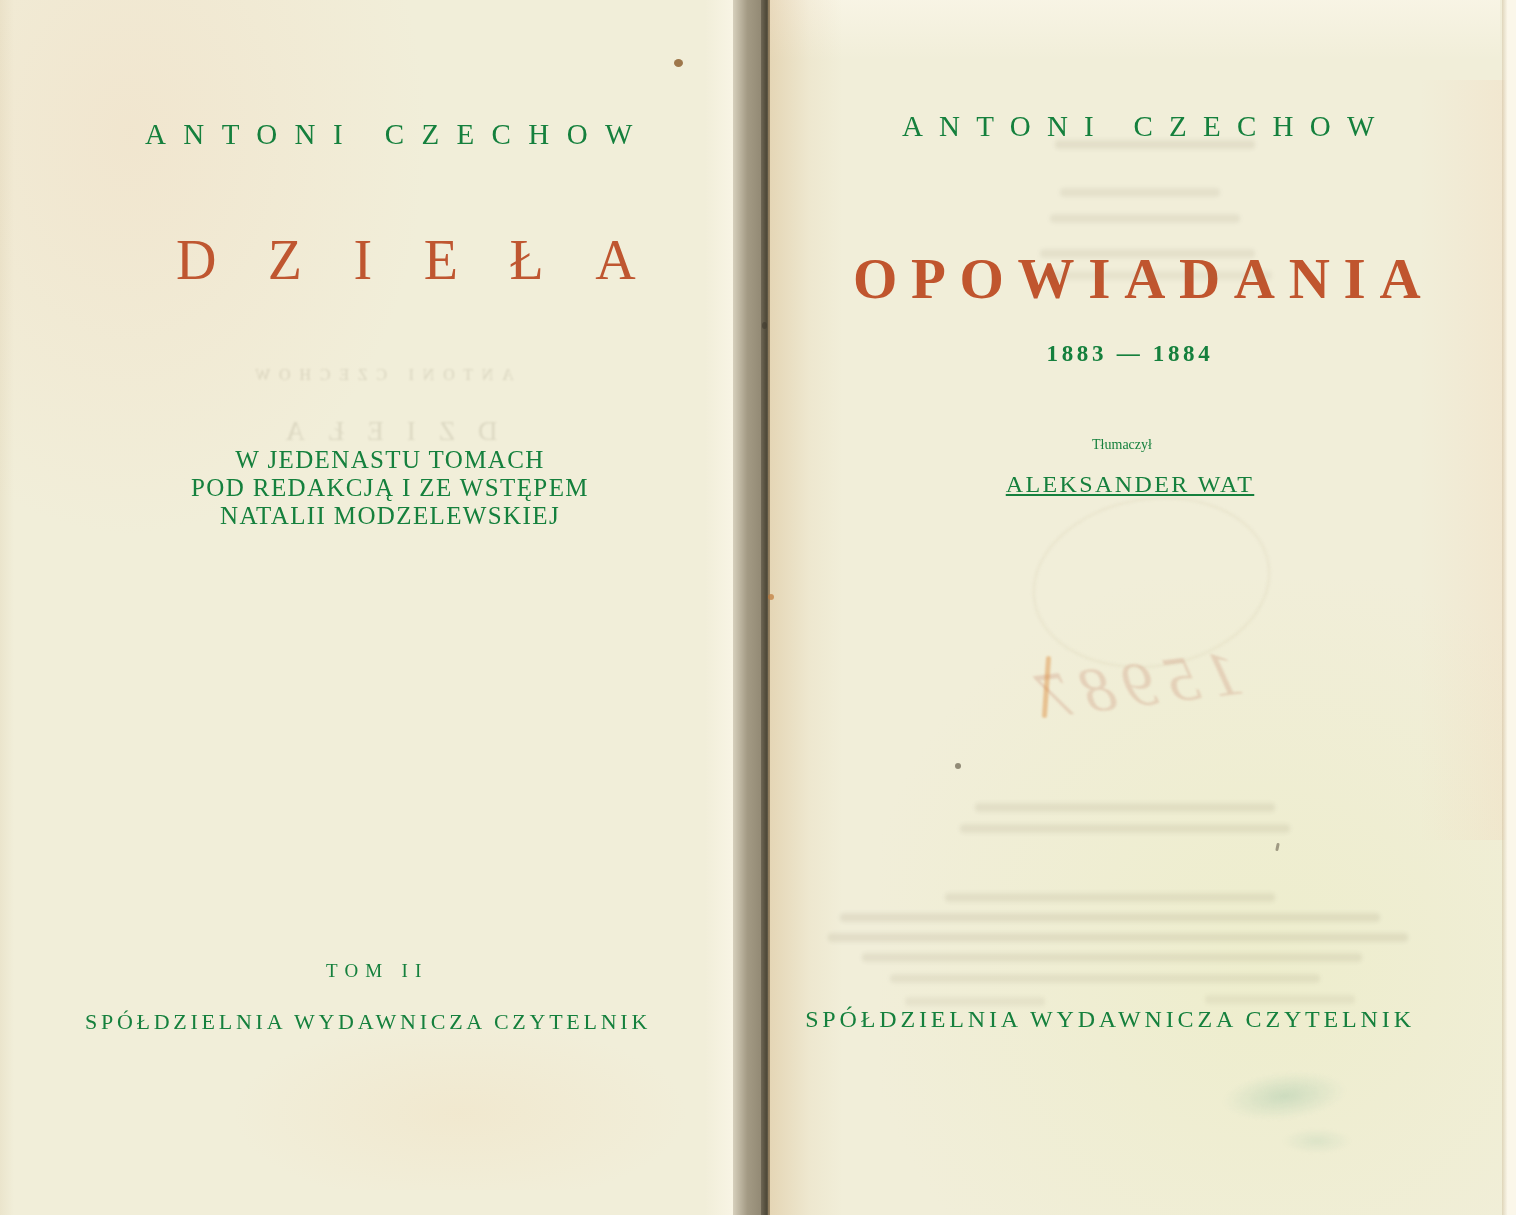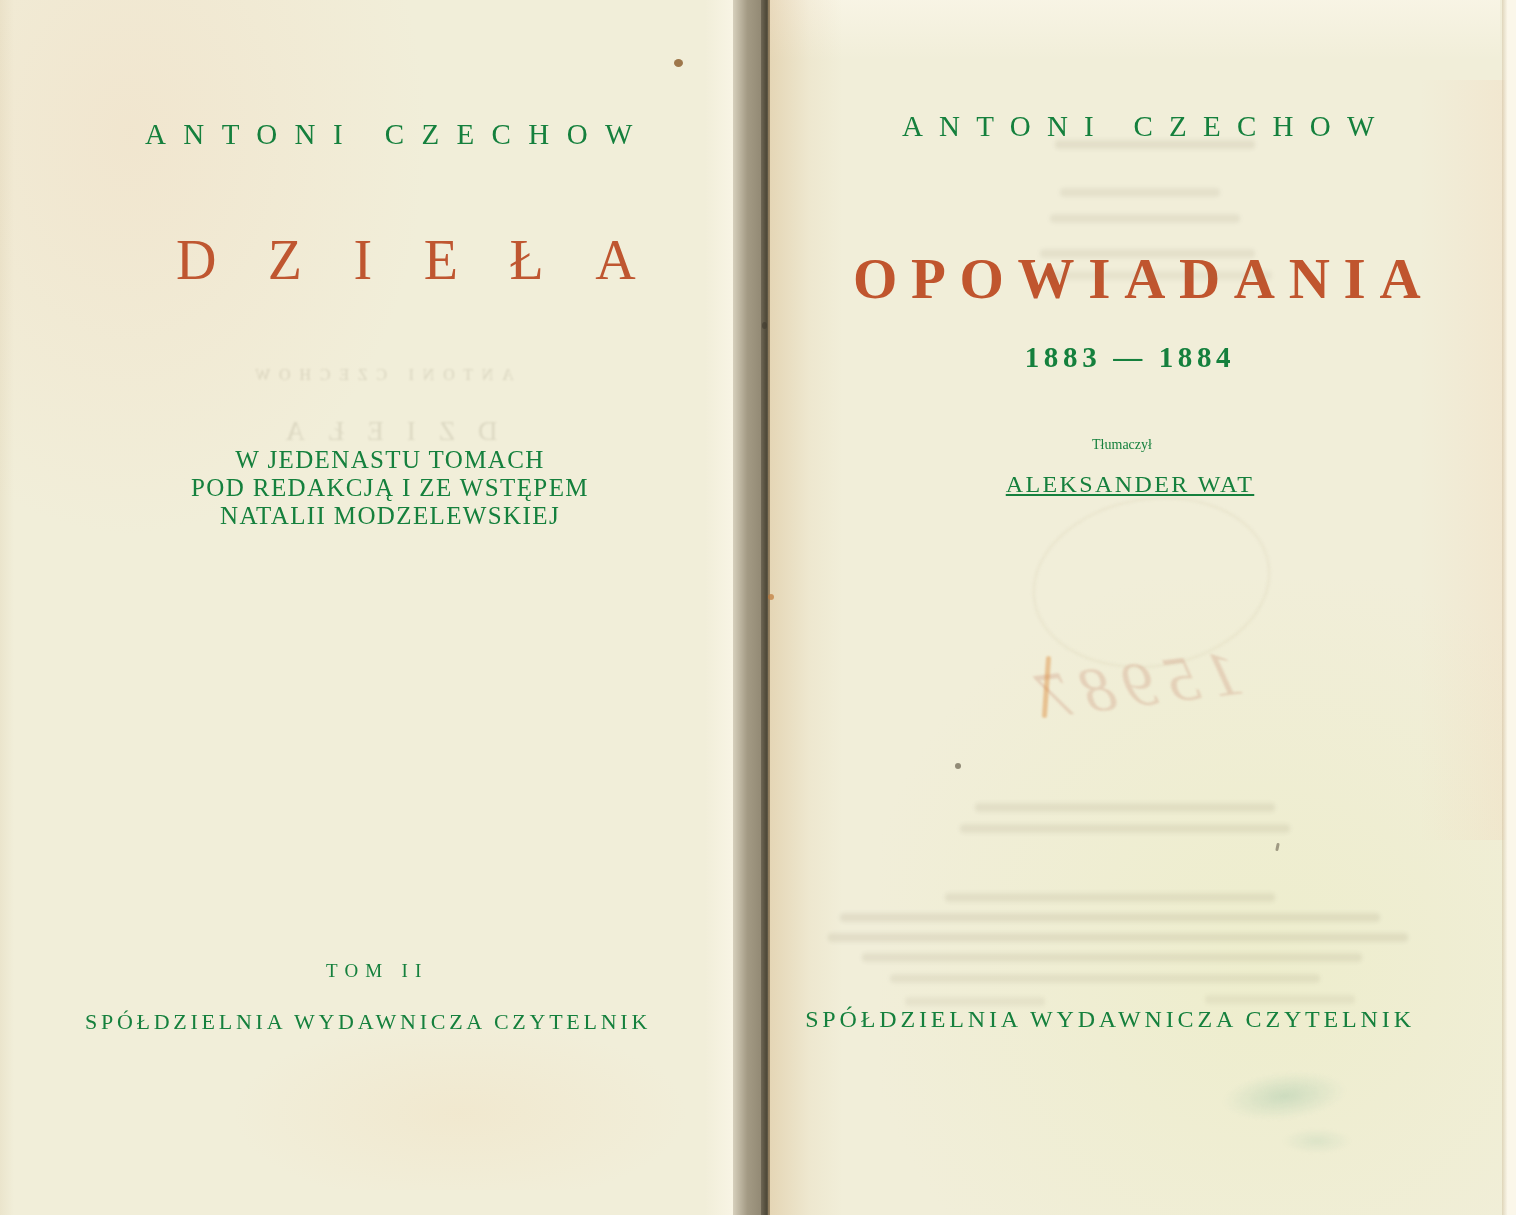--- a/index.html
+++ b/index.html
@@ -41,21 +41,21 @@
   .ghost{transform:scaleX(-1);filter:blur(1.1px);color:rgba(95,85,58,.55);}
   .lp-ghost-author{left:40px;top:366px;width:680px;font-size:16px;letter-spacing:.55em;opacity:.30;}
   .lp-ghost-title{left:40px;top:416px;width:680px;font-size:27px;letter-spacing:.85em;opacity:.26;}
   .lp-edition{left:40px;top:446px;width:700px;font-size:25px;line-height:28px;letter-spacing:.055em;}
   .lp-volume{left:40px;top:960px;width:660px;font-size:19px;letter-spacing:.38em;padding-left:.38em;}
   .lp-publisher{left:28px;top:1009px;width:680px;font-size:22px;letter-spacing:.17em;}
 
   
   .rp-author{left:790px;top:110px;width:680px;font-size:29px;letter-spacing:.56em;padding-left:.56em;}
   .rp-title{left:790px;top:210px;width:680px;font-size:57px;font-weight:700;letter-spacing:.24em;padding-left:.24em;color:#c0552e;margin-top:36px;}
-  .rp-years{left:790px;top:341px;width:680px;font-size:29px;font-weight:700;letter-spacing:.16em;}
+  .rp-years{left:790px;top:341px;width:680px;font-size:23px;font-weight:700;letter-spacing:.16em;}
   .rp-translator-label{left:782px;top:437px;width:680px;font-size:14px;}
   .rp-translator-name{left:790px;top:471px;width:680px;font-size:24px;letter-spacing:.10em;text-decoration:underline;}
   .rp-year{left:790px;top:977px;width:620px;font-size:22px;font-weight:700;letter-spacing:.12em;}
   .rp-publisher{left:800px;top:1006px;width:620px;font-size:24px;letter-spacing:.16em;}
 
   
   .bleed-line{position:absolute;height:9px;background:rgba(118,110,82,.15);
     filter:blur(2px);border-radius:4px;}
   .stamp-oval{left:1032px;top:498px;width:235px;height:165px;border:2px solid rgba(165,148,108,.12);
     border-radius:50%;transform:rotate(-9deg);filter:blur(1.5px);}

